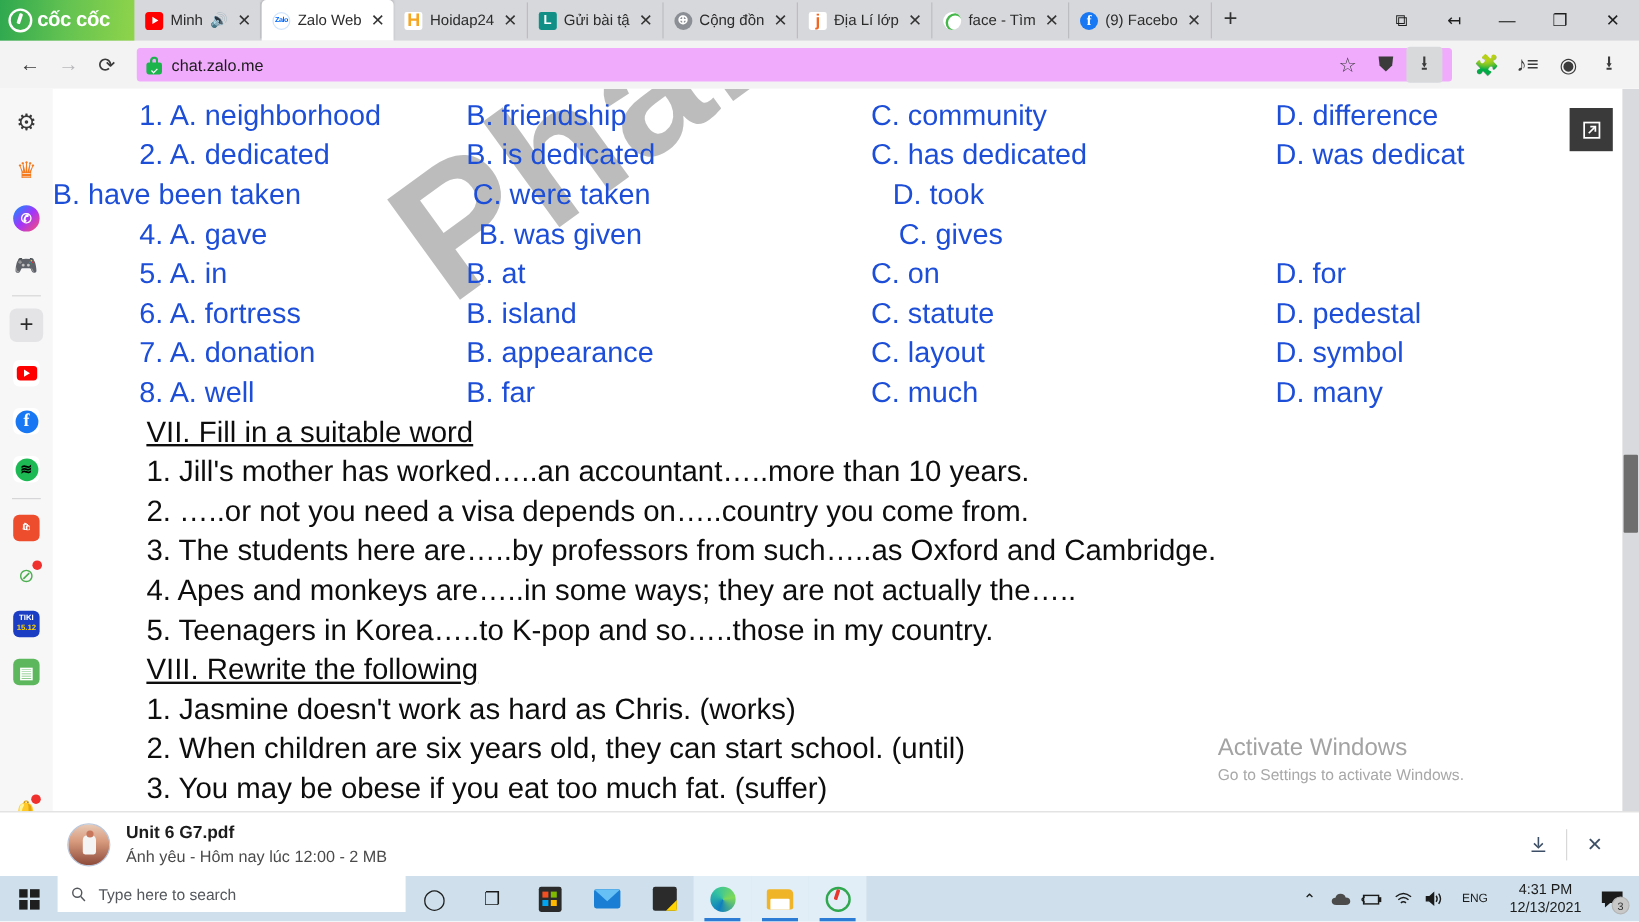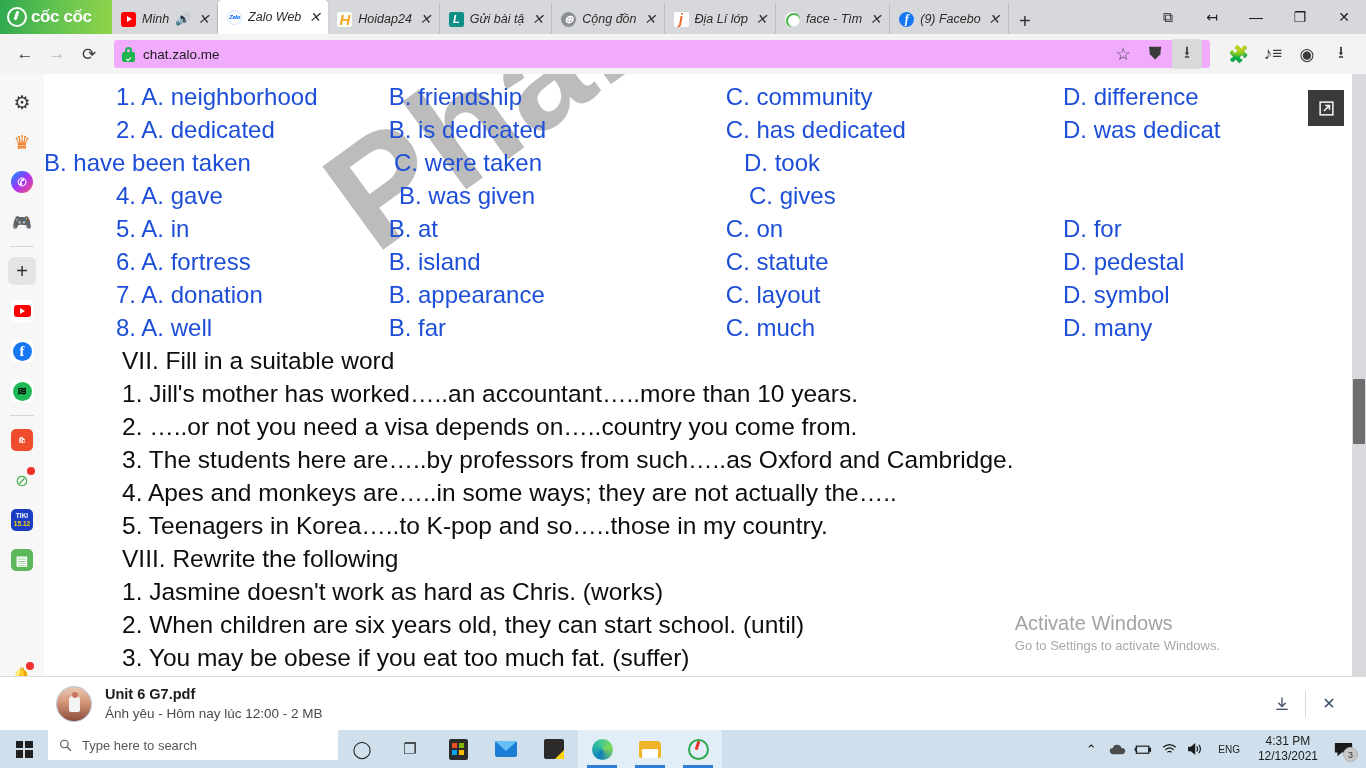--- a/index.html
+++ b/index.html
@@ -25,21 +25,21 @@
   .brand-ring {
     width: 20px; height: 20px; border-radius: 50%;
     border: 2.2px solid #fff; position: relative; flex: none;
   }
   .brand-ring::after {
     content: ""; position: absolute; left: 6px; top: 1.5px;
     width: 3px; height: 9px; background: #fff; transform: rotate(18deg);
     border-radius: 1px;
   }
   .brand-text { font-size: 17px; font-weight: bold; letter-spacing: -0.4px; text-align: right; }
-  .tabs { display: flex; align-items: flex-end; height: 34px; flex: 1; min-width: 0; font-style: italic; }
+  .tabs { display: flex; align-items: center; height: 34px; flex: 1; min-width: 0; }
   .tab {
     display: flex; align-items: center; height: 30px;
     padding: 0 6px 0 9px; gap: 6px;
     font-size: 12.5px; color: #2b2b2b;
     max-width: 124px; min-width: 0;
     border-right: 1px solid #bcbdc0;
     position: relative;
   }
   .tab.active {
     background: #fff; height: 34px;
@@ -141,21 +141,21 @@
   .qrow {
     display: flex; font-size: 24px; color: #1d4ed8;
     line-height: 33px; height: 33px; position: relative; white-space: nowrap;
   }
   .qrow .c1 { width: 355px; padding-left: 72px; }
   .qrow .c2 { width: 350px; }
   .qrow .c3 { width: 350px; }
   .qrow .c4 { width: 300px; }
   .sect {
     font-size: 24.5px; color: #0d0d0d; line-height: 33px;
-    padding-left: 78px; position: relative;
+    padding-left: 78px; text-decoration: underline; position: relative;
     white-space: nowrap;
   }
   .line {
     font-size: 24.5px; color: #0d0d0d; line-height: 33px;
     padding-left: 78px; position: relative; white-space: nowrap;
   }
 
   
   .popout {
     position: absolute; top: 16px; right: 22px; width: 36px; height: 36px;

